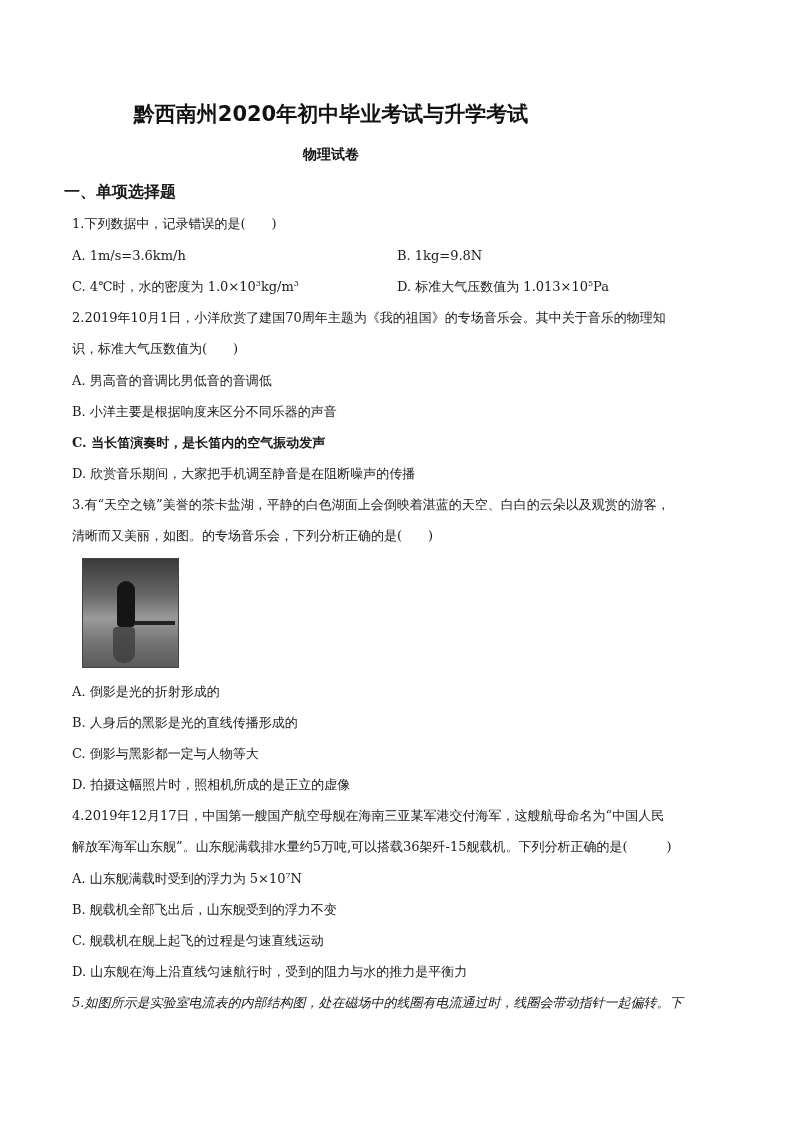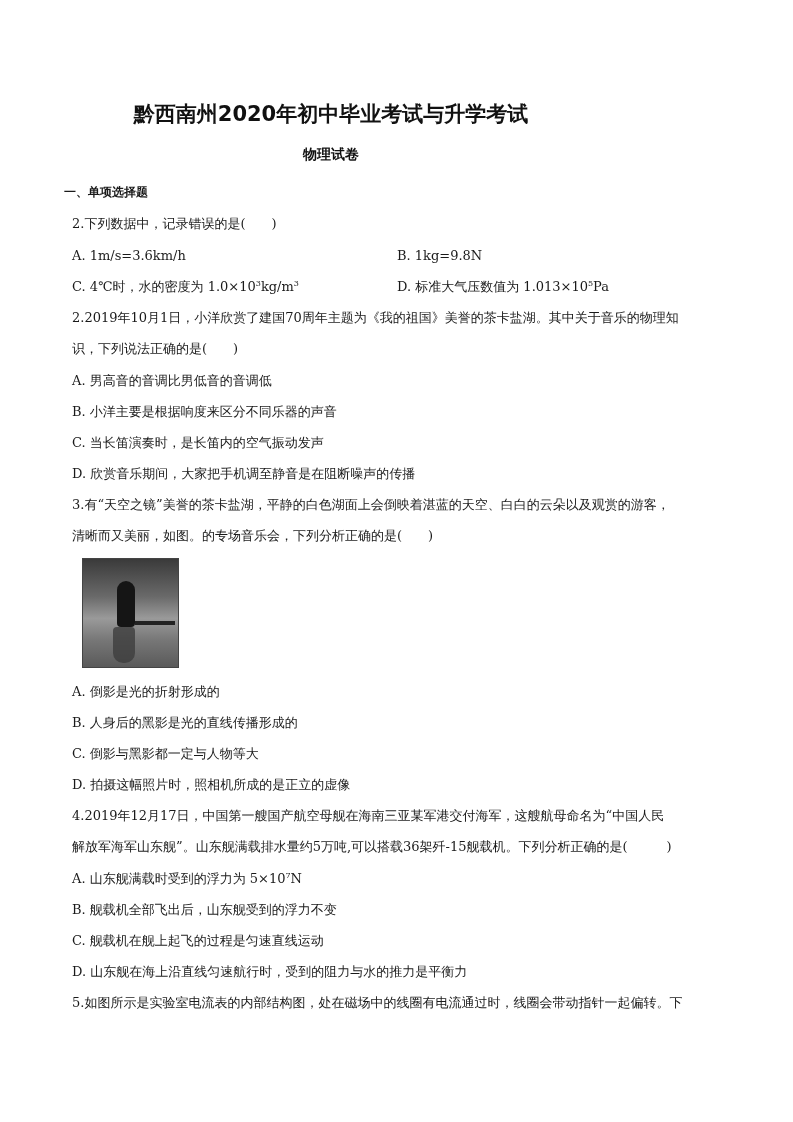--- a/index.html
+++ b/index.html
@@ -3,54 +3,54 @@
 <meta charset="utf-8">
 <style>
   html, body { margin: 0; padding: 0; background: #ffffff; }
   body { width: 793px; height: 1122px; position: relative; overflow: hidden;
          font-family: "DejaVu Serif", "Liberation Serif", serif; color: #1a1a1a; }
   .title { position: absolute; left: 0; width: 662px; text-align: center; font-weight: bold;
            font-family: "DejaVu Sans", "Liberation Sans", sans-serif; color: #111; }
   .t1 { top: 100px; font-size: 21px; }
   .t2 { top: 146px; font-size: 14px; }
   .line { position: absolute; left: 72px; font-size: 13px; white-space: nowrap; line-height: 16px; }
-  .sec { font-weight: bold; font-size: 12px; font-family: "DejaVu Sans", "Liberation Sans", sans-serif; }
+  .sec { font-weight: bold; font-size: 16px; font-family: "DejaVu Sans", "Liberation Sans", sans-serif; }
   .photo { position: absolute; left: 82px; top: 558px; width: 95px; height: 108px;
            background: linear-gradient(180deg, #3a3a3a 0%, #6a6a6a 35%, #9a9a9a 55%, #777 75%, #5a5a5a 100%);
            border: 1px solid #444; overflow: hidden; }
   .photo .fig { position: absolute; left: 34px; top: 22px; width: 18px; height: 46px;
                 background: #151515; border-radius: 9px 9px 4px 4px; }
   .photo .refl { position: absolute; left: 30px; top: 68px; width: 22px; height: 36px;
                  background: #3d3d3d; border-radius: 4px 4px 10px 10px; opacity: .8; }
   .photo .shadow { position: absolute; left: 52px; top: 62px; width: 40px; height: 4px; background: #222; }
   sup { font-size: 8px; vertical-align: 5px; line-height: 0; }
 </style>
 </head>
 <body>
 
 <div class="title t1">黔西南州2020年初中毕业考试与升学考试</div>
 <div class="title t2">物理试卷</div>
 
 <div class="line sec" style="top:184px;left:64px;">一、单项选择题</div>
 
-<div class="line" style="top:216px;">2.下列数据中，记录错误的是(　　)</div>
+<div class="line" style="top:216px;">1.下列数据中，记录错误的是(　　)</div>
 <div class="line" style="top:248px;">A. 1m/s=3.6km/h</div>
 <div class="line" style="top:248px;left:397px;">B. 1kg=9.8N</div>
 <div class="line" style="top:279px;">
   <span>C. 4℃时，水的密度为 1.0×10</span><sup>3</sup><span>kg/m</span><sup>3</sup>
 </div>
 <div class="line" style="top:279px;left:397px;">
   <span>D.  标准大气压数值为 1.013×10</span><sup>5</sup><span>Pa</span>
 </div>
 
-<div class="line" style="top:310px;">2.2019年10月1日，小洋欣赏了建国70周年主题为《我的祖国》美誉的茶卡盐湖。其中关于音乐的物理知</div>
-<div class="line" style="top:341px;">识，下列说法正确的是(　　)</div>
+<div class="line" style="top:310px;">2.2019年10月1日，小洋欣赏了建国70周年主题为《我的祖国》的专场音乐会。其中关于音乐的物理知</div>
+<div class="line" style="top:341px;">识，标准大气压数值为(　　)</div>
 <div class="line" style="top:373px;">A.  男高音的音调比男低音的音调低</div>
 <div class="line" style="top:404px;text-align:center;">B.  小洋主要是根据响度来区分不同乐器的声音</div>
-<div class="line" style="top:435px;">C.  当长笛演奏时，是长笛内的空气振动发声</div>
+<div class="line" style="top:435px;font-weight:bold;">C.  当长笛演奏时，是长笛内的空气振动发声</div>
 <div class="line" style="top:466px;">D.  欣赏音乐期间，大家把手机调至静音是在阻断噪声的传播</div>
 
 <div class="line" style="top:497px;">3.有“天空之镜”美誉的茶卡盐湖，平静的白色湖面上会倒映着湛蓝的天空、白白的云朵以及观赏的游客，</div>
 <div class="line" style="top:528px;">清晰而又美丽，如图。的专场音乐会，下列分析正确的是(　　)</div>
 <div class="photo" title="盐湖倒影照片">
   <div class="fig"></div>
   <div class="shadow"></div>
   <div class="refl"></div>
 </div>
 <div class="line" style="top:684px;">A.  倒影是光的折射形成的</div>
@@ -60,13 +60,13 @@
 
 <div class="line" style="top:808px;">4.2019年12月17日，中国第一艘国产航空母舰在海南三亚某军港交付海军，这艘航母命名为“中国人民</div>
 <div class="line" style="top:839px;">解放军海军山东舰”。山东舰满载排水量约5万吨,可以搭载36架歼-15舰载机。下列分析正确的是(　　　)</div>
 <div class="line" style="top:871px;">
   <span>A.  山东舰满载时受到的浮力为 5×10</span><sup>7</sup><span>N</span>
 </div>
 <div class="line" style="top:902px;">B.  舰载机全部飞出后，山东舰受到的浮力不变</div>
 <div class="line" style="top:933px;">C.  舰载机在舰上起飞的过程是匀速直线运动</div>
 <div class="line" style="top:964px;">D.  山东舰在海上沿直线匀速航行时，受到的阻力与水的推力是平衡力</div>
 
-<div class="line" style="top:995px;">5.如图所示是实验室电流表的内部结构图，处在磁场中的线圈有电流通过时，线圈会带动指针一起偏转。下</div>
+<div class="line" style="top:995px;font-style:italic;">5.如图所示是实验室电流表的内部结构图，处在磁场中的线圈有电流通过时，线圈会带动指针一起偏转。下</div>
 
 </body></html>

